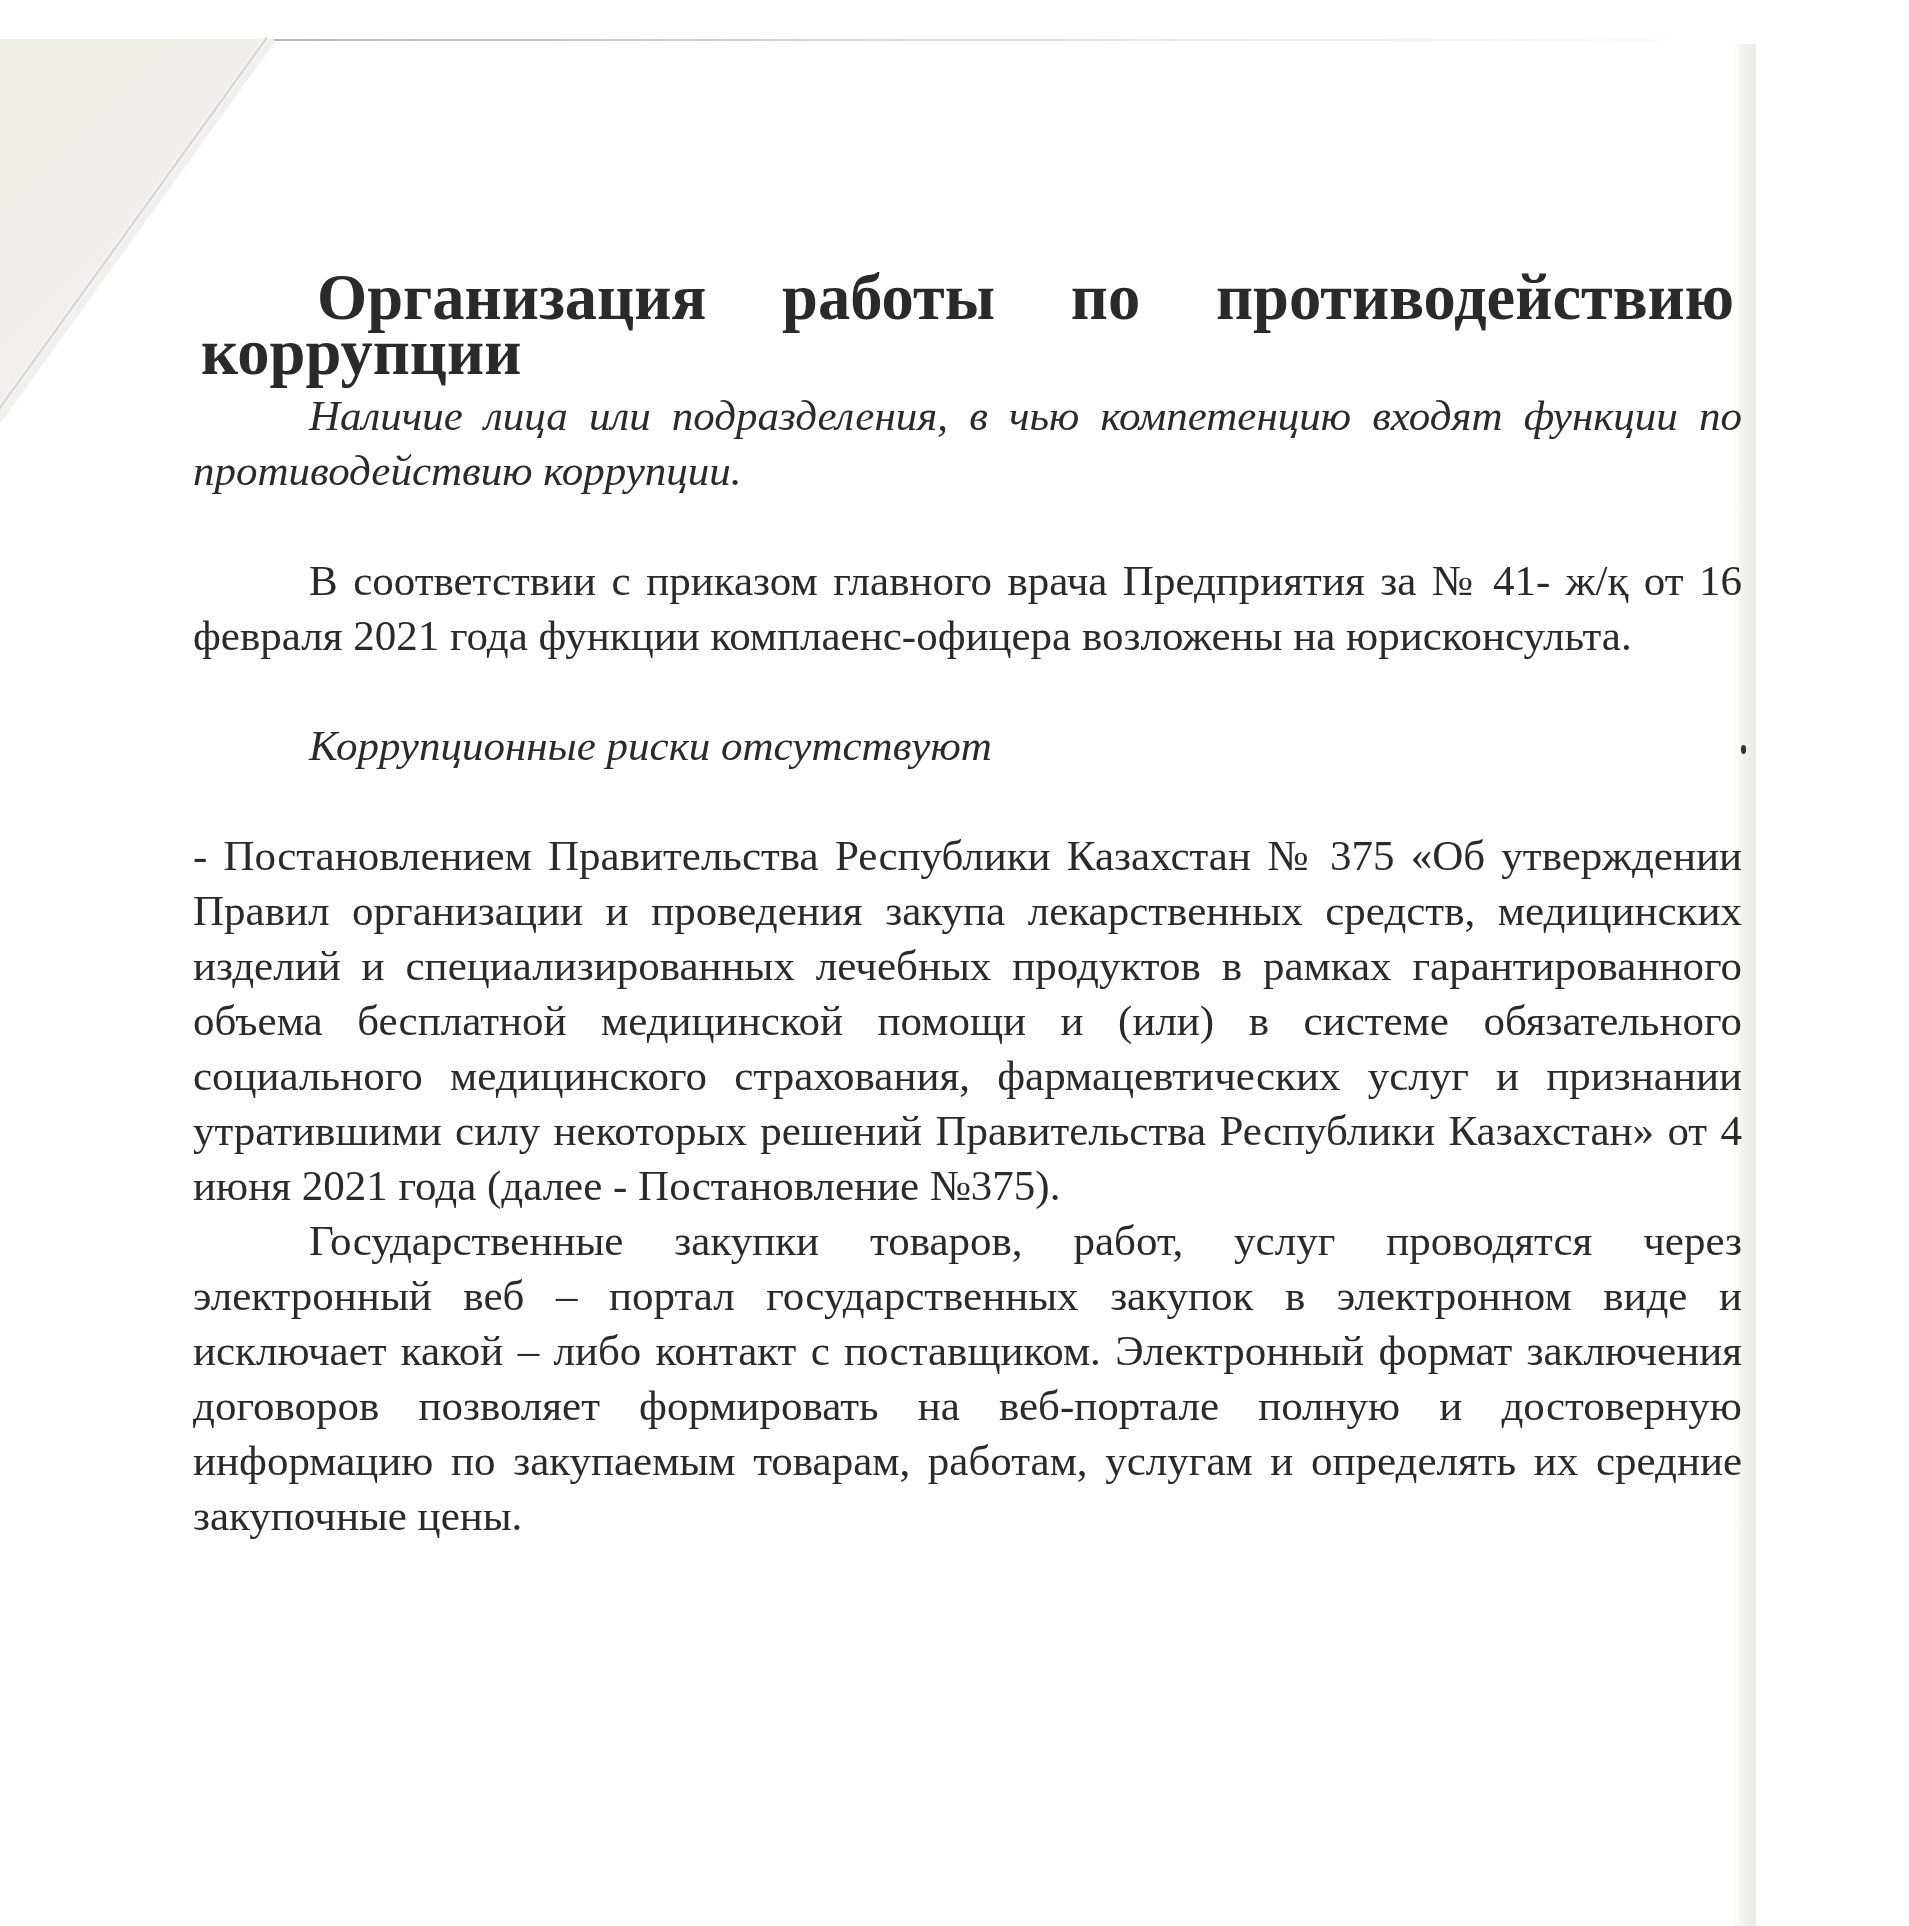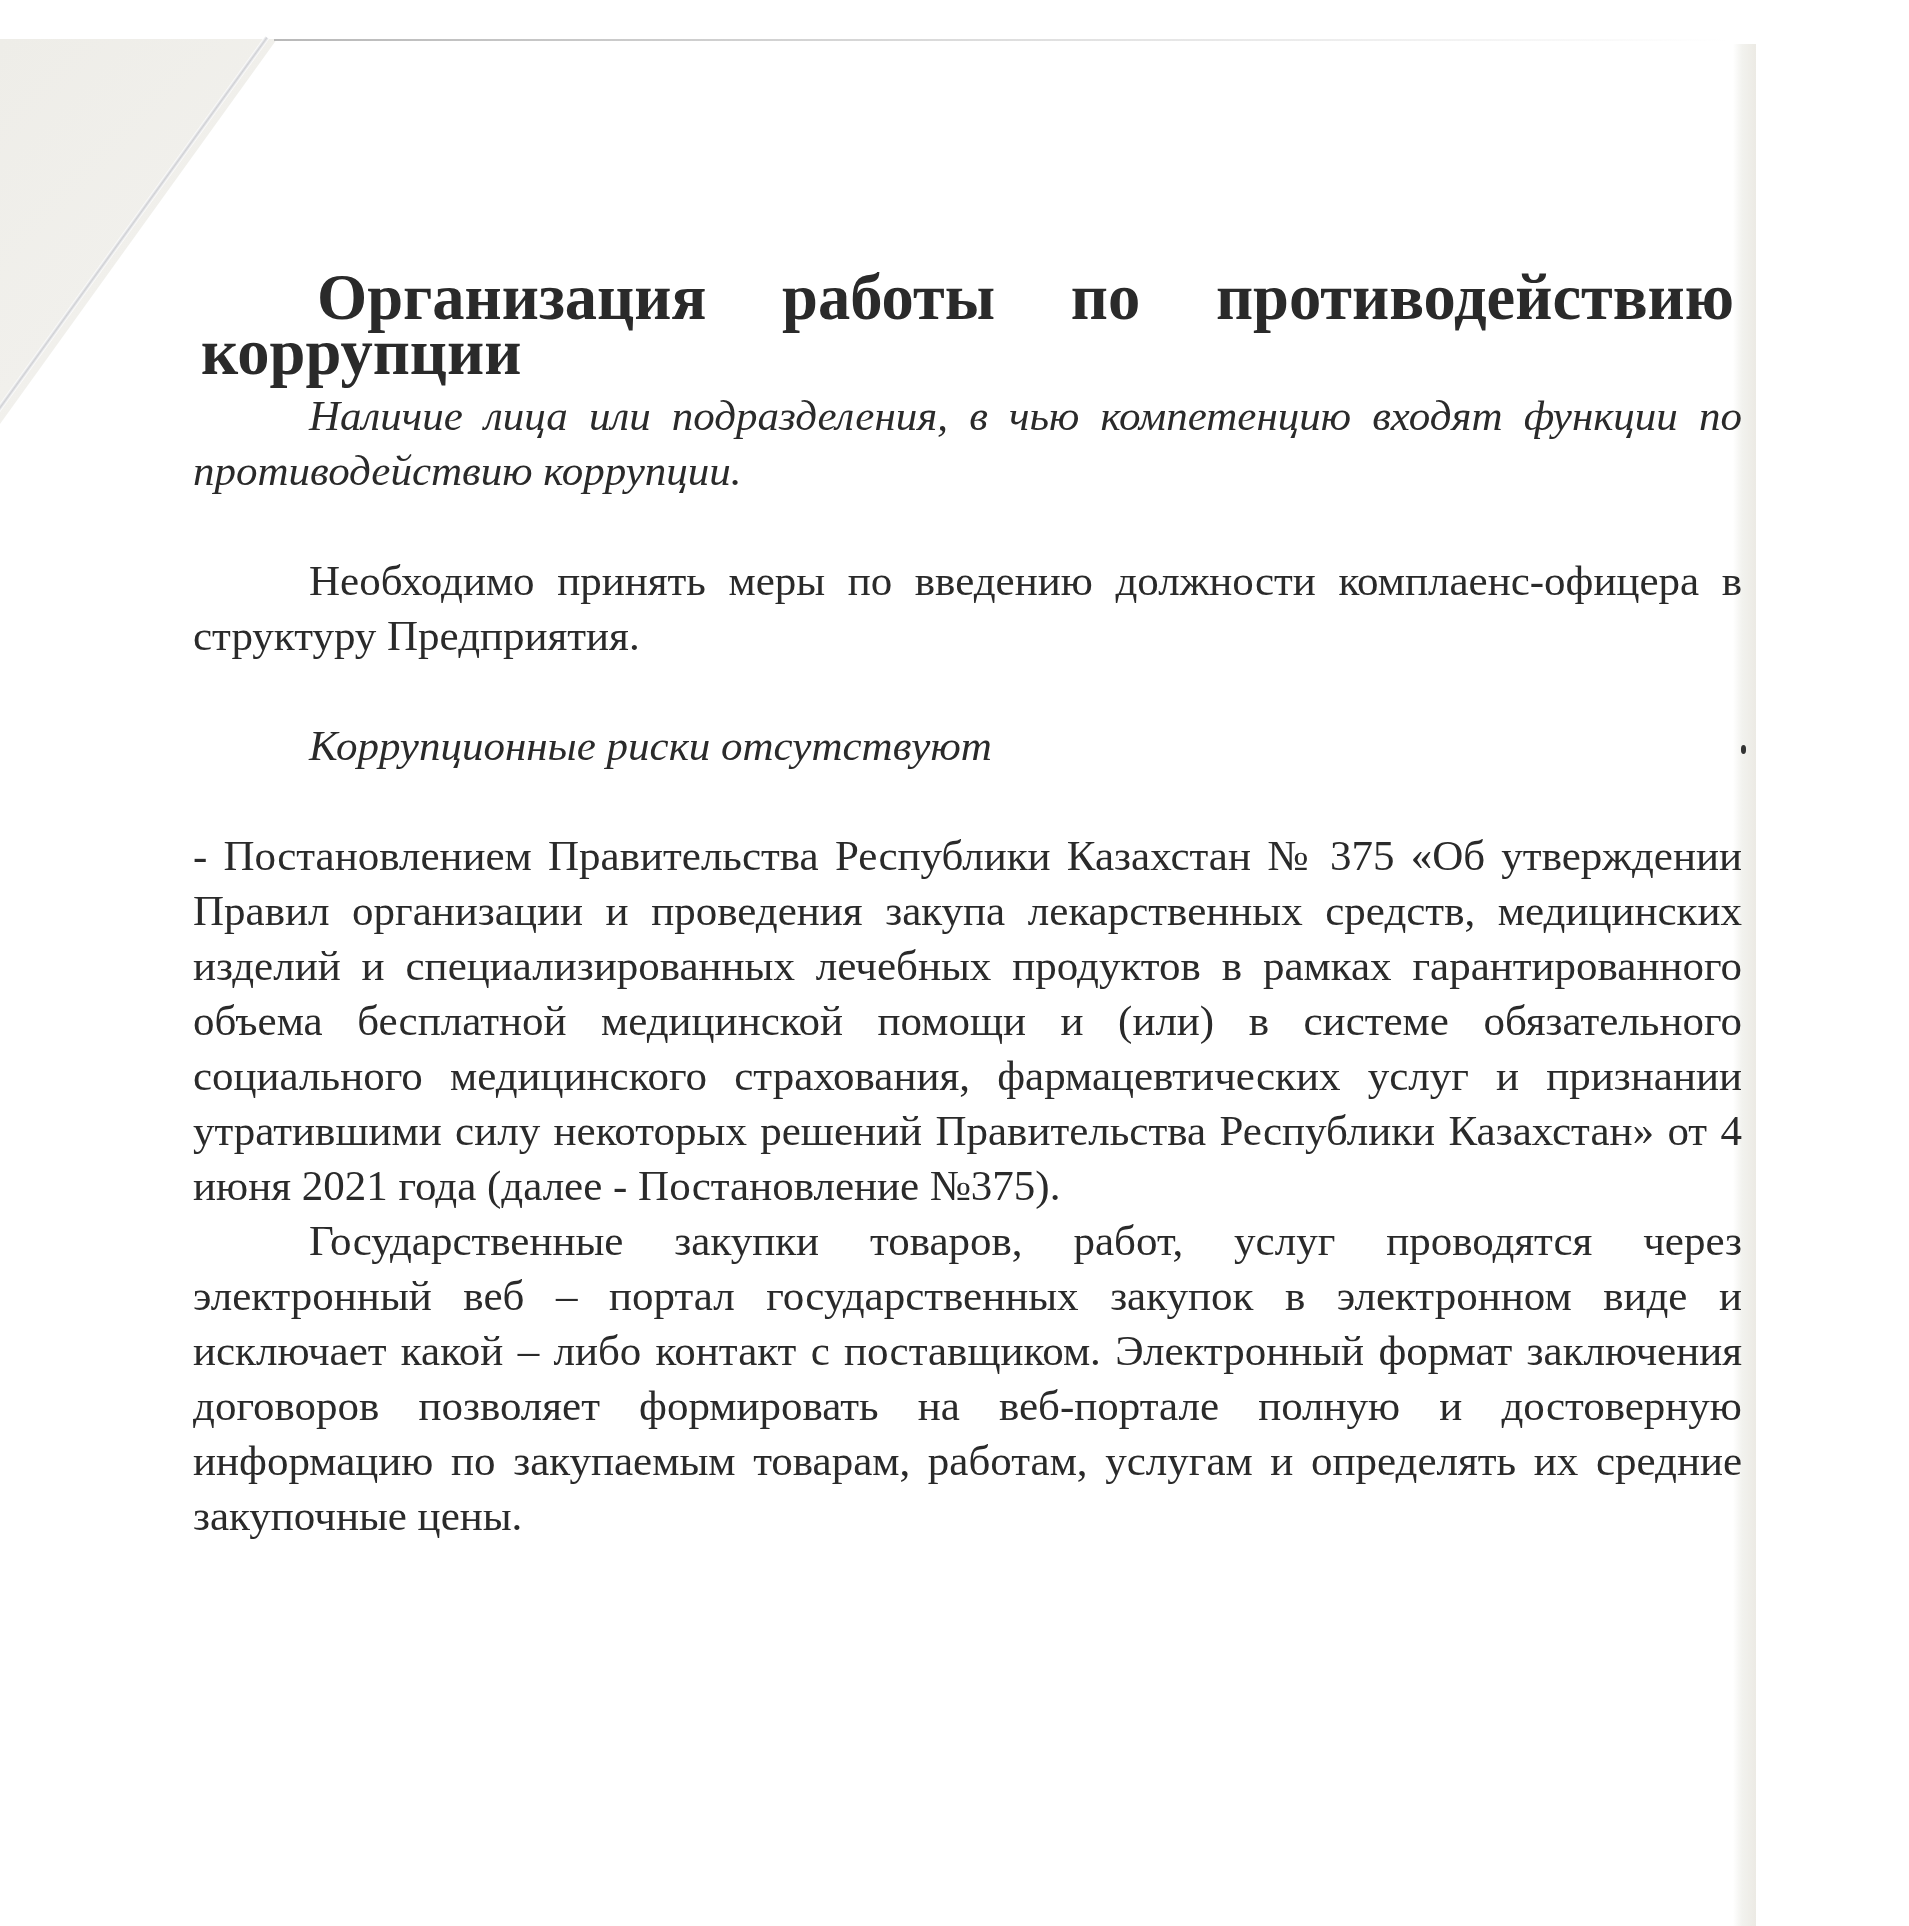--- a/index.html
+++ b/index.html
@@ -48,21 +48,21 @@
 <div class="top-edge"></div>
 <div class="right-edge"></div>
 <div class="stray-dot"></div>
 
 <div class="page">
 
   <section>
     <h2 class="heading">Организация работы по противодействию коррупции</h2>
     <p class="subheading">Наличие лица или подразделения, в чью компетенцию входят функции по противодействию коррупции.</p>
     <div class="gap-1"></div>
-    <p class="indent">Необходимо принять меры по введению должности комплаенс-офицера в структуру Предприятия.</p>
+    <p class="indent">В соответствии с приказом главного врача Предприятия за № 41- ж/қ от 16 февраля 2021 года функции комплаенс-офицера возложены на юрисконсульта.</p>
   </section>
 
   <div class="gap-1"></div>
 
   <section>
     <p class="subheading">Коррупционные риски отсутствуют</p>
     <div class="gap-1"></div>
     <p>- Постановлением Правительства Республики Казахстан № 375 «Об утверждении Правил организации и проведения закупа лекарственных средств, медицинских изделий и специализированных лечебных продуктов в рамках гарантированного объема бесплатной медицинской помощи и (или) в системе обязательного социального медицинского страхования, фармацевтических услуг и признании утратившими силу некоторых решений Правительства Республики Казахстан» от 4 июня 2021 года (далее - Постановление №375).</p>
     <p class="indent">Государственные закупки товаров, работ, услуг проводятся через электронный веб – портал государственных закупок в электронном виде и исключает какой – либо контакт с поставщиком. Электронный формат заключения договоров позволяет формировать на веб-портале полную и достоверную информацию по закупаемым товарам, работам, услугам и определять их средние закупочные цены.</p>
 

